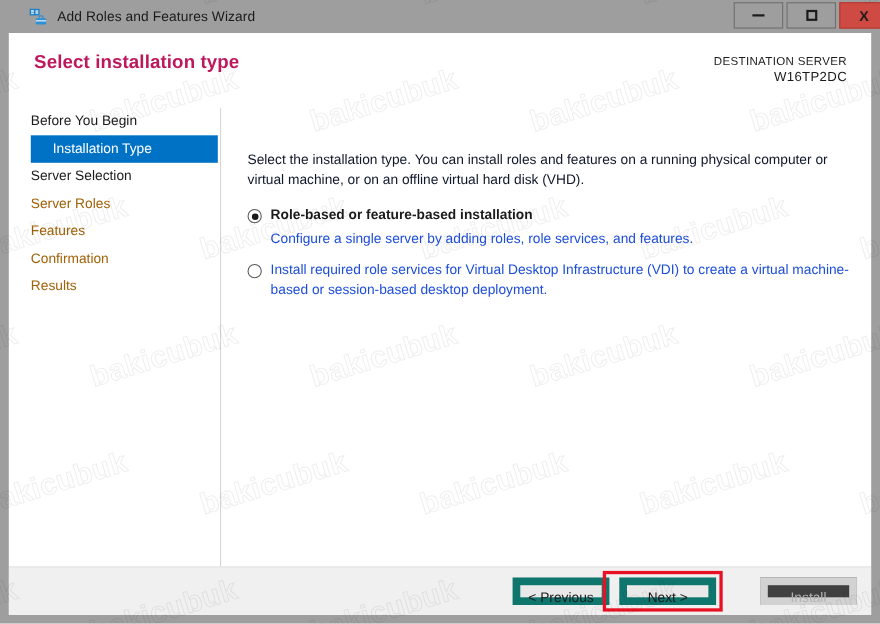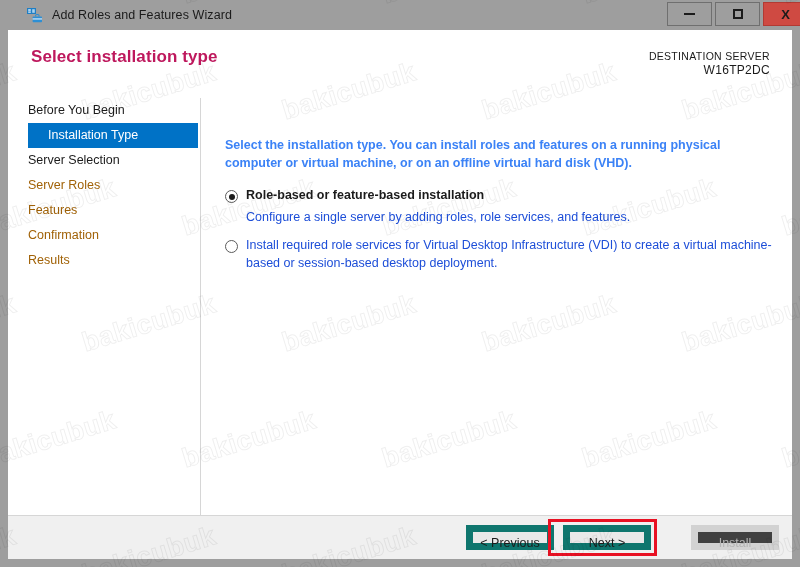--- a/index.html
+++ b/index.html
@@ -187,23 +187,22 @@
     top: 68px;
     width: 591px;
     height: 417px;
   }
   #intro-text {
     position: absolute;
     left: 24px;
     top: 39px;
     width: 553px;
     font-size: 12.5px;
-    color: #3b82f6;
+    color: #0f172a;
     line-height: 17.5px;
-    font-weight: bold;
   }
   .radio-group {
     position: absolute;
     left: 24px;
     width: 558px;
   }
   #option-0 { top: 89px; }
   #option-1 { top: 134px; }
 
   .radio-row {

